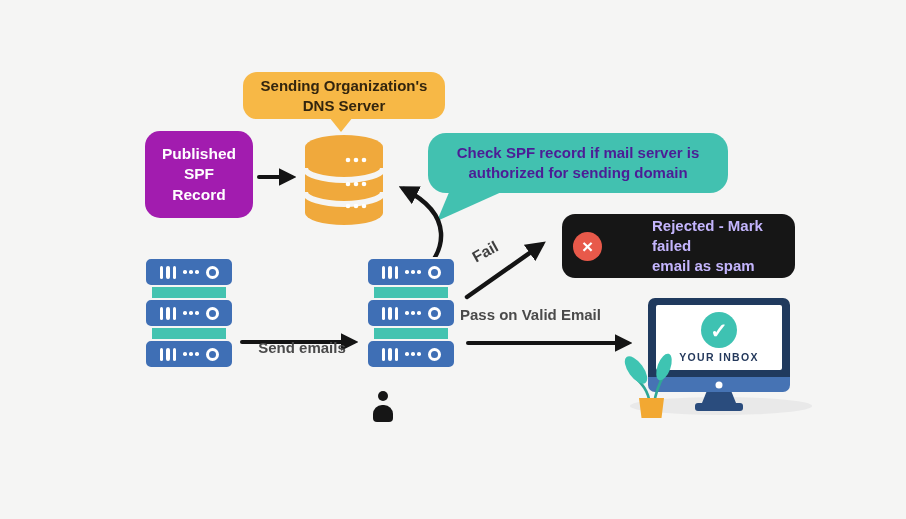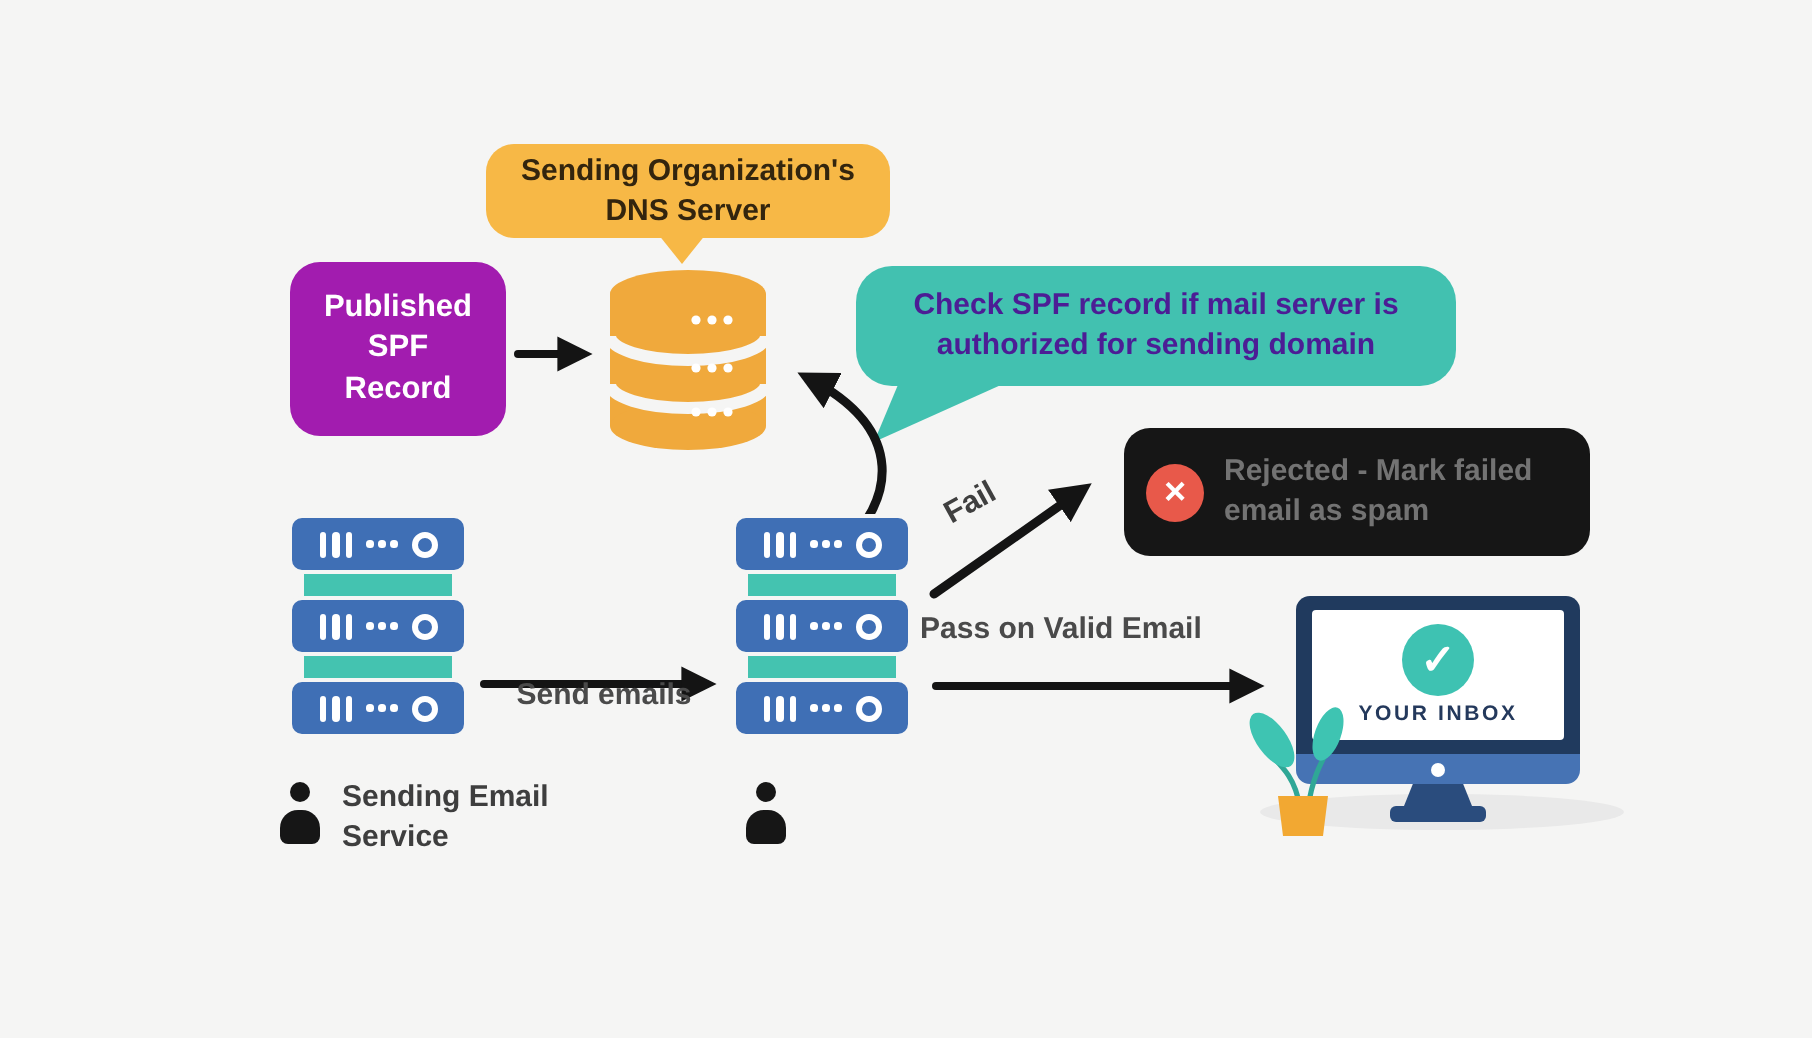--- a/index.html
+++ b/index.html
@@ -32,21 +32,21 @@
   .rejected{
     position:absolute;left:562px;top:214px;width:233px;height:64px;
     background:#161616;border-radius:13px;
     display:flex;align-items:center;gap:10px;padding-left:11px;box-sizing:border-box;
   }
   .xcircle{
     width:29px;height:29px;border-radius:50%;background:#E8594A;flex:0 0 auto;
     display:flex;align-items:center;justify-content:center;
     color:#fff;font-size:19px;font-weight:bold;line-height:1;
   }
-  .rejected-text{font-size:15px;font-weight:bold;color:#737373;line-height:1.35;white-space:pre-line;}
+  .rejected-text{font-size:15px;font-weight:bold;color:#c4b5fd;line-height:1.35;white-space:pre-line;margin-left:40px;}
 
   
   .db{position:absolute;left:303px;top:134px;}
   .stack{position:absolute;width:90px;display:flex;flex-direction:column;row-gap:11px;}
   .stack-left{left:144px;top:257px;}
   .stack-mid{left:366px;top:257px;}
   .stack-link{position:absolute;left:8px;right:8px;top:10px;bottom:10px;background:#44C3B0;border-radius:3px;}
   .server{
     position:relative;height:30px;background:#3F6FB5;border-radius:7px;
     border:2px solid #F5F5F4;box-sizing:border-box;
@@ -256,22 +256,17 @@
   </div>
 
   <svg class="plant" width="62" height="72" viewBox="0 0 62 72">
     <path d="M28 56 C26 42 20 36 12 28" stroke="#2FA796" stroke-width="2.6" fill="none" stroke-linecap="round"></path>
     <path d="M32 56 C34 42 38 34 42 27" stroke="#2FA796" stroke-width="2.6" fill="none" stroke-linecap="round"></path>
     <ellipse cx="14" cy="22" rx="7.5" ry="16" fill="#3EC4B2" transform="rotate(-36 14 22)"></ellipse>
     <ellipse cx="42" cy="19" rx="6.5" ry="14" fill="#3EC4B2" transform="rotate(20 42 19)"></ellipse>
     <path d="M17 50 H42 L39.5 70 H19.5 Z" fill="#F2A832"></path>
   </svg>
 
-  <div class="caption cap-sender">
-    <span class="person"></span>
-    <span class="text">Sending Email
-Service</span>
-  </div>
   <div class="caption cap-recipient">
     <span class="person"></span>
   </div>
 
 </div>
 
 </body></html>

